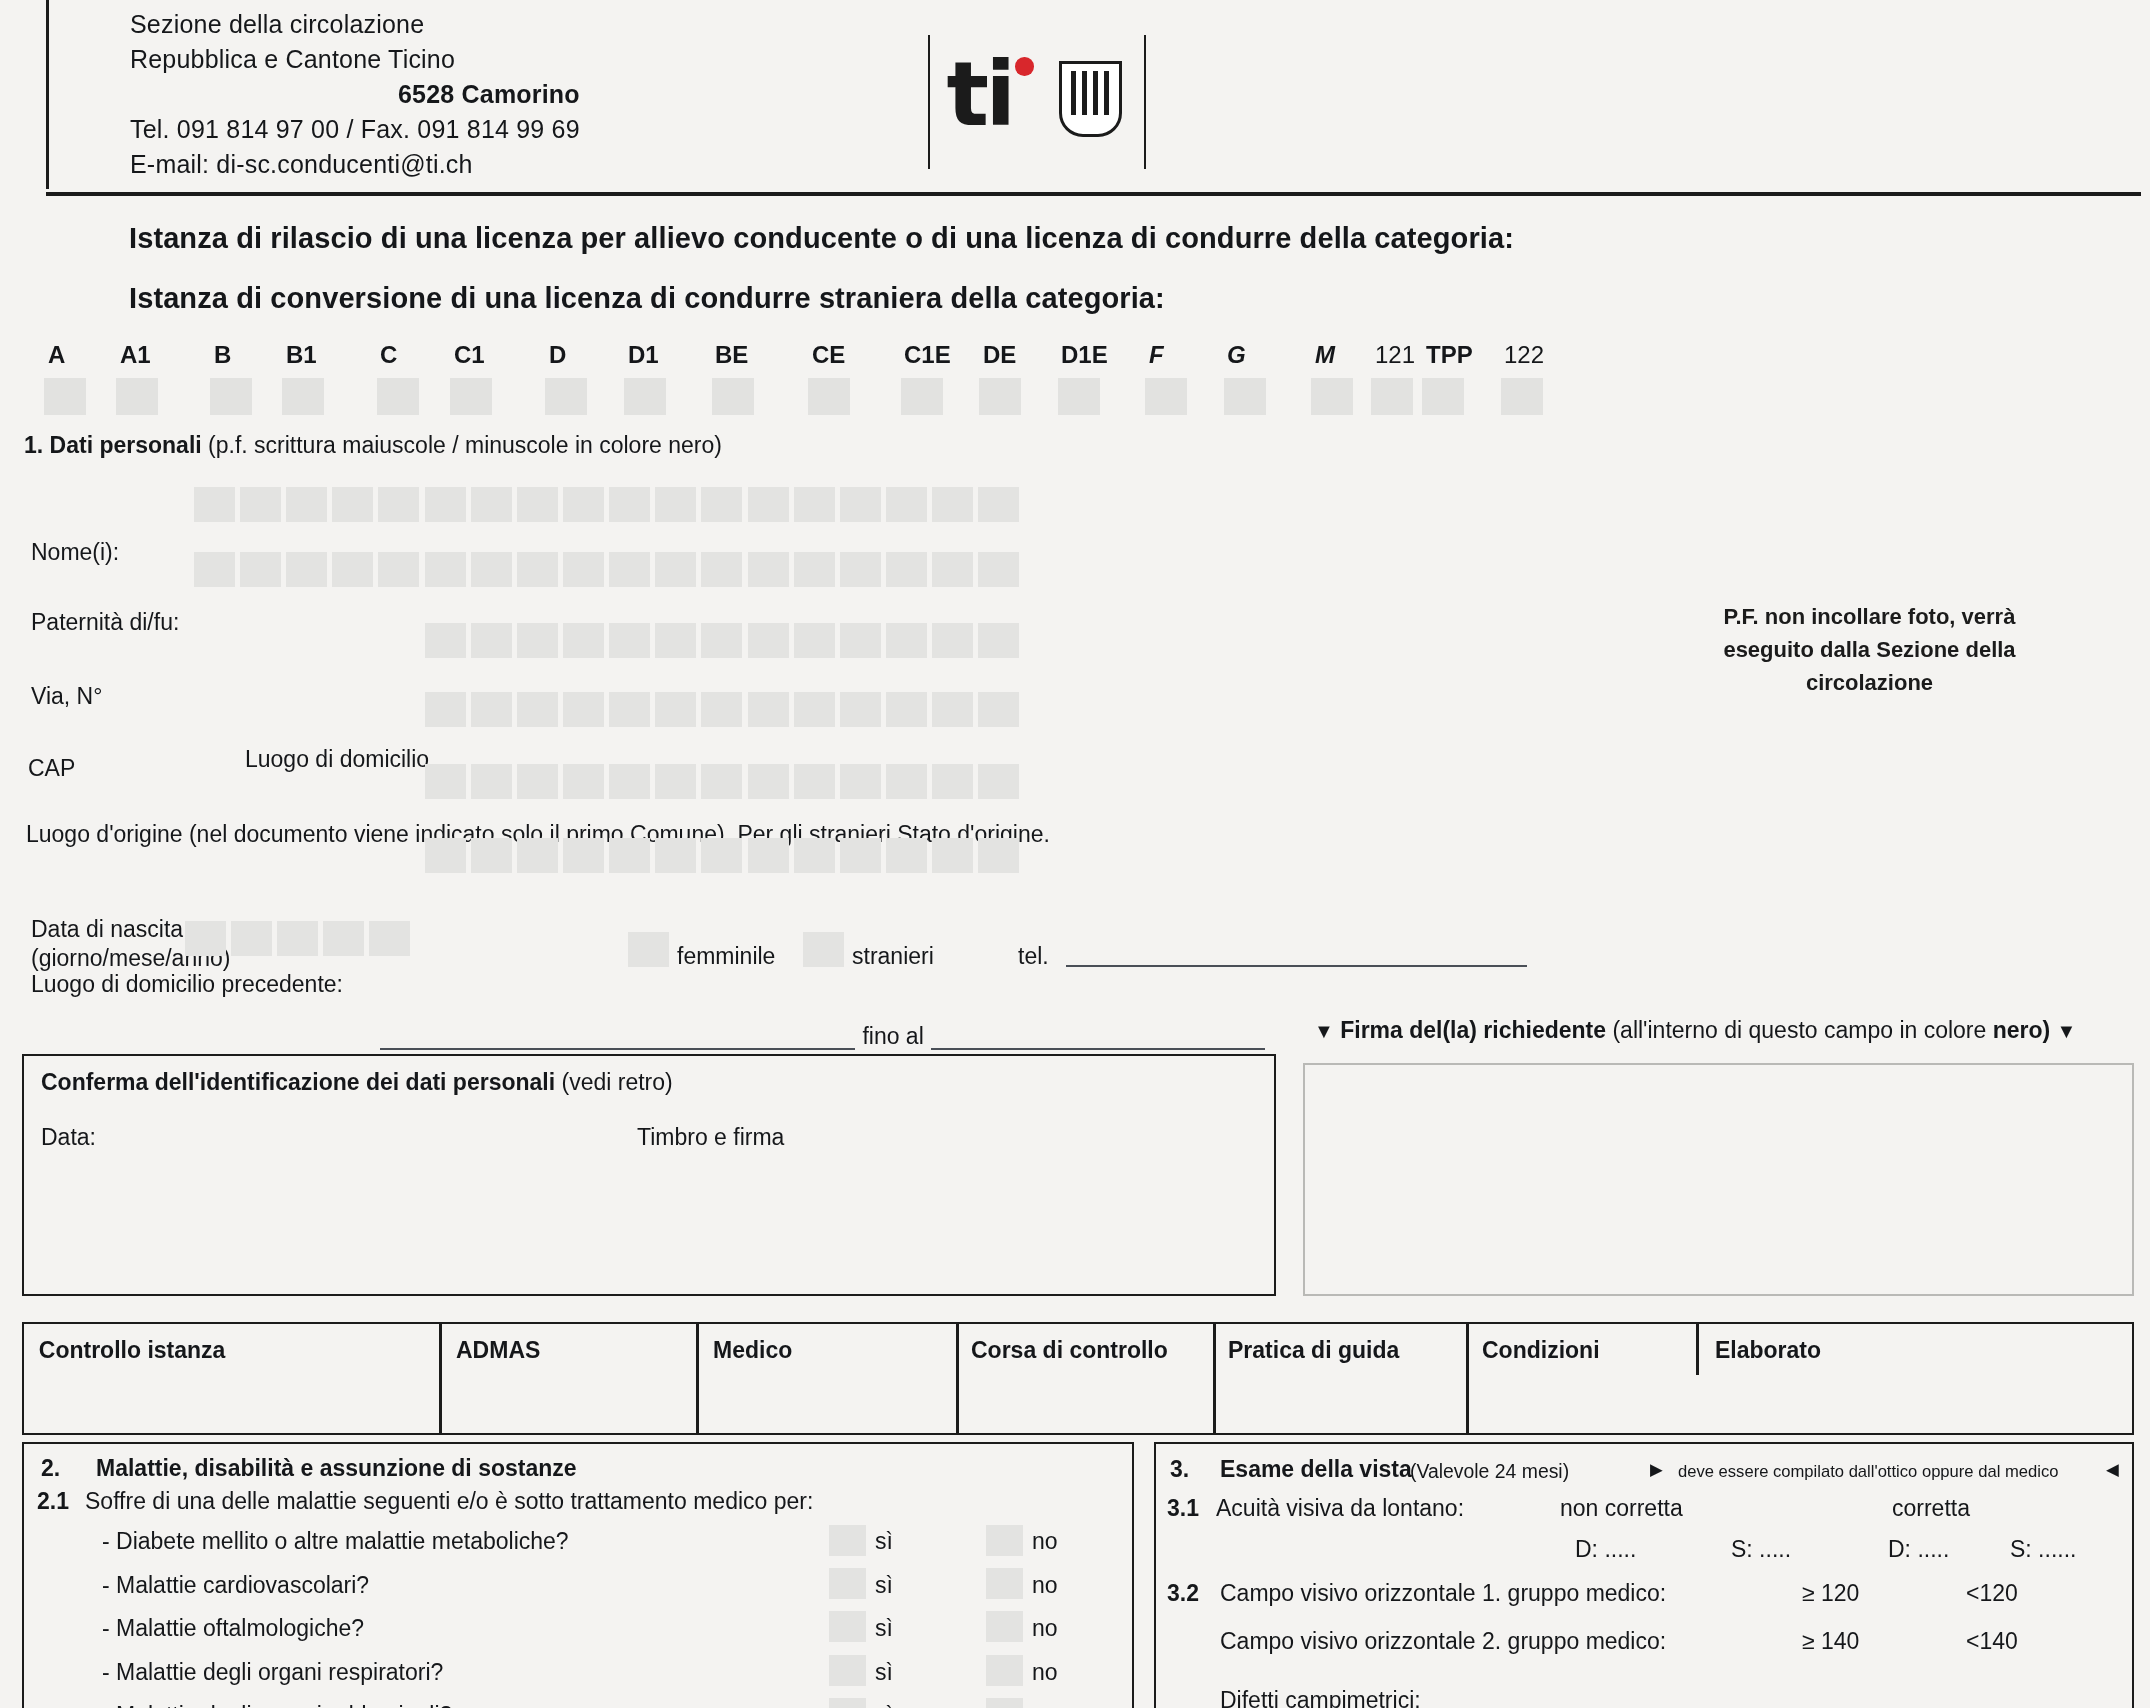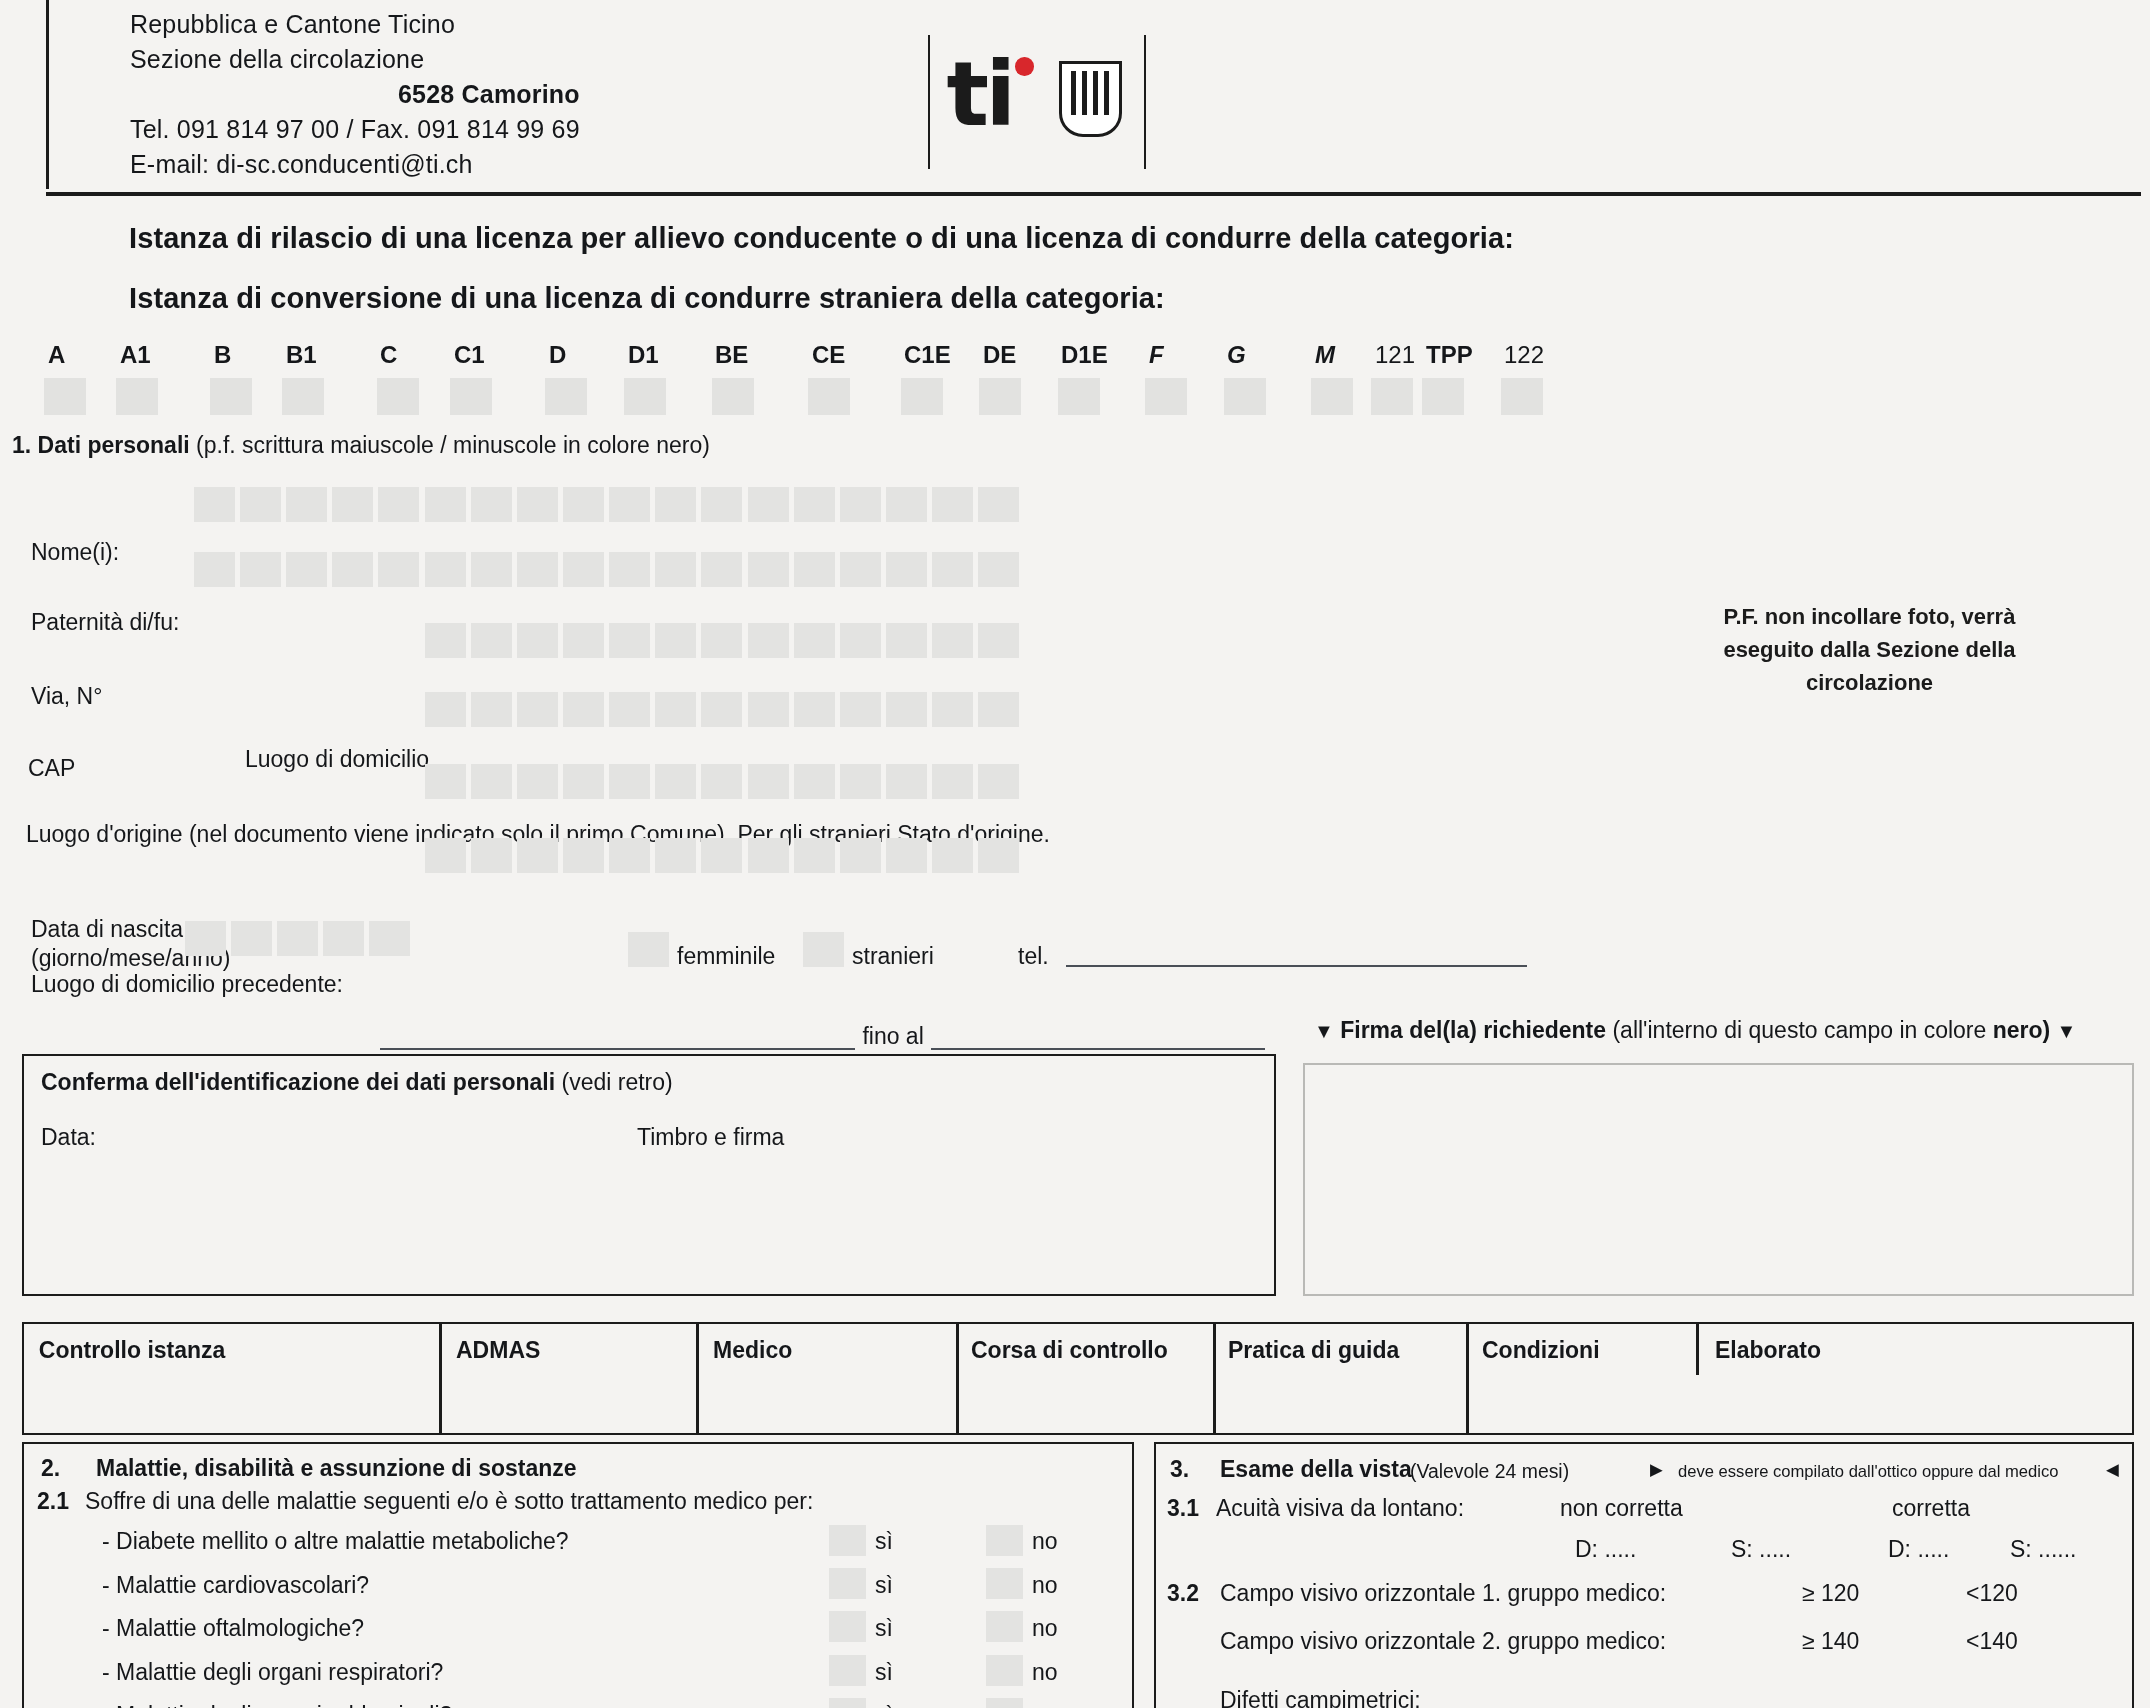--- a/index.html
+++ b/index.html
@@ -98,22 +98,22 @@
   .small{font-size:19.4px;}
   .tiny{font-size:16.6px;}
 </style>
 </head>
 <body>
 
 <div class="page">
 
   <div class="hdr">
     <div class="hdr-lines">
+      <div>Sezione della circolazione</div>
       <div>Repubblica e Cantone Ticino</div>
-      <div>Sezione della circolazione</div>
       <div class="hdr-b">6528 Camorino</div>
       <div>Tel. 091 814 97 00 / Fax. 091 814 99 69</div>
       <div>E-mail: di-sc.conducenti@ti.ch</div>
     </div>
   </div>
 
   <div class="logo-box">
     <div class="logo-ti">ti</div>
     <div class="logo-dot"></div>
     <div class="logo-shield">
@@ -162,21 +162,21 @@
       <div class="cat it" style="left: 1315px; top: 341px;">M</div>
       <div class="catbox" style="left: 1311px;"></div>
       <div class="cat reg" style="left: 1375px; top: 341px;">121</div>
       <div class="cat" style="left: 1426px; top: 341px;">TPP</div>
       <div class="cat reg" style="left: 1504px; top: 341px;">122</div>
       <div class="catbox" style="left: 1371px;"></div>
       <div class="catbox" style="left: 1422px;"></div>
       <div class="catbox" style="left: 1501px;"></div>
     </div>
 
-  <div class="lbl b" style="left:12px;top:432px;">
+  <div class="lbl b" style="left:24px;top:432px;">
     <span>1. Dati personali</span>
     <span style="font-weight:normal">(p.f. scrittura maiuscole / minuscole in colore nero)</span>
   </div>
   <div class="lbl" style="left:31px;top:539px;">Nome(i):</div>
   <div class="lbl" style="left:31px;top:609px;">Paternità di/fu:</div>
   <div class="lbl" style="left:31px;top:683px;">Via, N°</div>
   <div class="lbl" style="left:28px;top:755px;">CAP</div>
   <div class="lbl" style="left:245px;top:746px;">Luogo di domicilio</div>
   <div class="lbl" style="left:26px;top:821px;">Luogo d'origine (nel documento viene indicato solo il primo Comune). Per gli stranieri Stato d'origine.</div>
   <div class="lbl" style="left:31px;top:916px;">Data di nascita</div>

